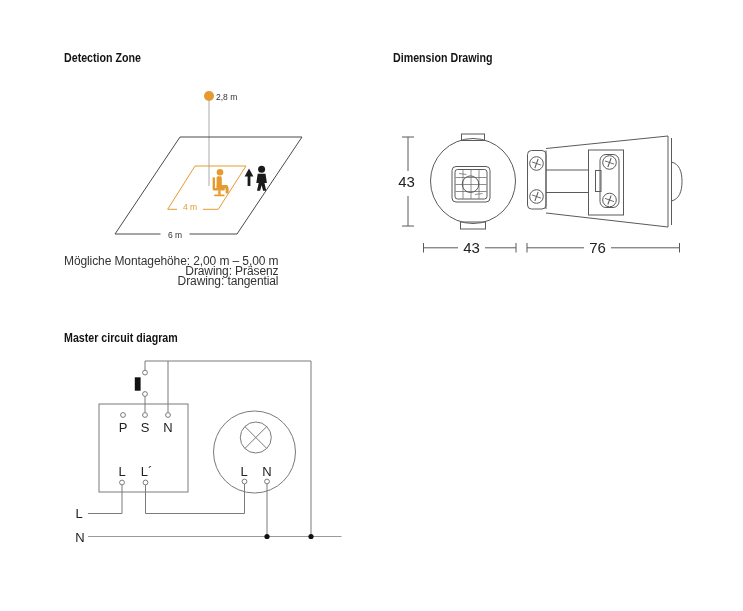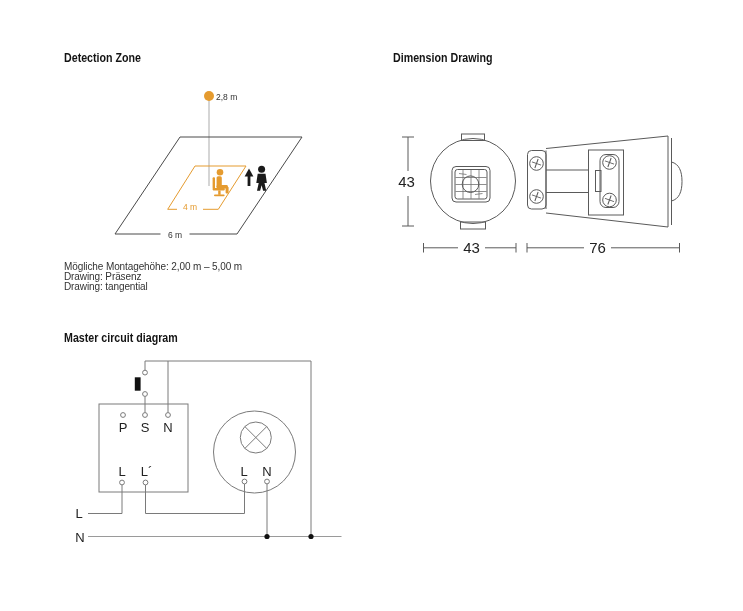--- a/index.html
+++ b/index.html
@@ -1,25 +1,25 @@
 <!DOCTYPE html>
 <html><head>
 <meta charset="utf-8">
 <style>
   html,body { margin:0; padding:0; background:#ffffff; }
   .page {
     position:relative; width:743px; height:611px; background:#ffffff;
-    font-family:"Liberation Sans", sans-serif; overflow:hidden;
+    font-family:"Liberation Sans", sans-serif; overflow:hidden;text-align:right;
   }
   .section-title {
     position:absolute; font-size:13px; font-weight:bold; color:#141414;
     transform:scaleX(0.82); transform-origin:0 0; white-space:nowrap; letter-spacing:0;
   }
   .caption {
-    position:absolute; left:64px; top:262px; font-size:10px; line-height:10px;
+    position:absolute; left:64px; top:256px; font-size:12px; line-height:10px;
     color:#333333; letter-spacing:-0.1px; white-space:nowrap;
   }
   svg.art { position:absolute; left:0; top:0; }
   
   .lbl-sm  { font-family:"Liberation Sans",sans-serif; font-size:8.5px; fill:#333333; }
   .lbl-mid { text-anchor:middle; }
   .lbl-or  { fill:#E59B2F; }
   .term    { font-family:"Liberation Sans",sans-serif; font-size:13px; fill:#222222; text-anchor:middle; }
   .dim     { font-family:"Liberation Sans",sans-serif; font-size:15px; fill:#222222; text-anchor:middle; }
 </style>

